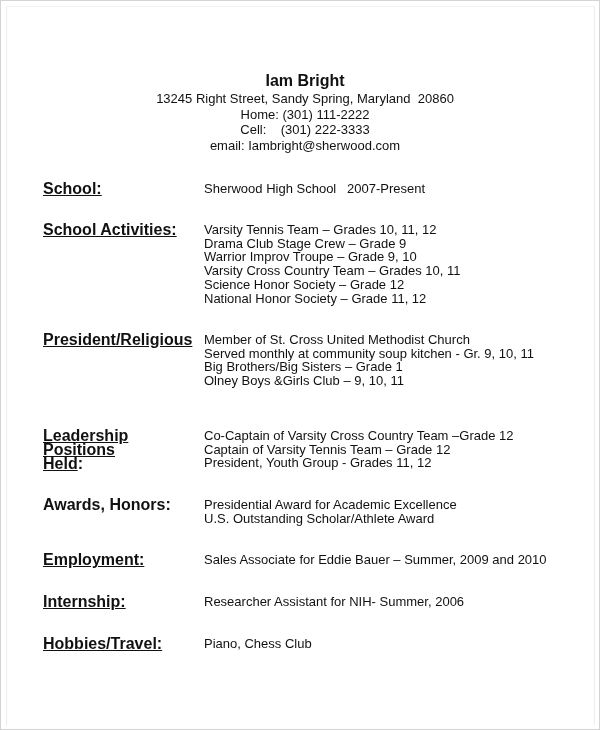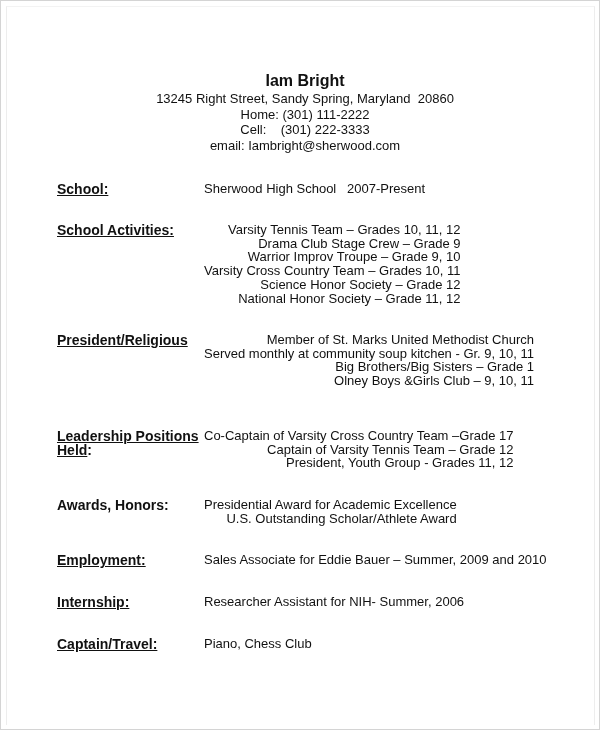--- a/index.html
+++ b/index.html
@@ -13,25 +13,25 @@
   }
   .inner {
     position: absolute; left: 5px; top: 5px; width: 587px; height: 718px;
     border-left: 1px solid #ededed; border-right: 1px solid #ededed; border-top: 1px solid #f3f3f3;
   }
   .header { position: absolute; top: 71px; left: 0; width: 610px; text-align: center; }
   .header .name { font-weight: bold; font-size: 16px; line-height: 20px; }
   .header .line { font-size: 13px; line-height: 15.5px; }
   .section { position: absolute; left: 43px; width: 540px; }
   .label {
-    position: absolute; left: 14px; top: 0; width: 158px;
-    font-size: 14px; font-weight: bold; line-height: 14px;
+    position: absolute; left: 0; top: 0; width: 158px;
+    font-size: 16px; font-weight: bold; line-height: 14px;
   }
   .label .u { text-decoration: underline; }
-  .items { position: absolute; left: 161px; top: 0; font-size: 13px; line-height: 13.7px; white-space: nowrap; text-align: right; }
+  .items { position: absolute; left: 161px; top: 0; font-size: 13px; line-height: 13.7px; white-space: nowrap; }
   .items div { margin: 0; }
   .items .bold { font-weight: bold; }
 </style>
 </head>
 <body>
 
 <div class="frame">
   <div class="inner"></div>
 </div>
 
@@ -60,34 +60,34 @@
     <div>Science Honor Society – Grade 12</div>
     <div>National Honor Society – Grade 11, 12</div>
   </div>
 </div>
 
 <div class="section" style="top:333px;">
   <div class="label">
     <div><span class="u">President/Religious</span></div>
   </div>
   <div class="items">
-    <div>Member of St. Marks United Methodist Church</div>
+    <div>Member of St. Cross United Methodist Church</div>
     <div>Served monthly at community soup kitchen - Gr. 9, 10, 11</div>
     <div>Big Brothers/Big Sisters – Grade 1</div>
     <div>Olney Boys &amp;Girls Club – 9, 10, 11</div>
   </div>
 </div>
 
 <div class="section" style="top:429px;">
   <div class="label">
     <div><span class="u">Leadership Positions</span></div>
     <div><span class="u">Held</span><span>:</span></div>
   </div>
   <div class="items">
-    <div>Co-Captain of Varsity Cross Country Team –Grade 17</div>
+    <div>Co-Captain of Varsity Cross Country Team –Grade 12</div>
     <div>Captain of Varsity Tennis Team – Grade 12</div>
     <div>President, Youth Group - Grades 11, 12</div>
   </div>
 </div>
 
 <div class="section" style="top:498px;">
   <div class="label"><span>Awards, Honors:</span></div>
   <div class="items">
     <div>Presidential Award for Academic Excellence</div>
     <div>U.S. Outstanding Scholar/Athlete Award</div>
@@ -102,17 +102,17 @@
 </div>
 
 <div class="section" style="top:595px;">
   <div class="label"><span class="u">Internship:</span></div>
   <div class="items">
     <div>Researcher Assistant for NIH- Summer, 2006</div>
   </div>
 </div>
 
 <div class="section" style="top:637px;">
-  <div class="label"><span class="u">Captain/Travel:</span></div>
+  <div class="label"><span class="u">Hobbies/Travel:</span></div>
   <div class="items">
     <div>Piano, Chess Club</div>
   </div>
 </div>
 
 </body></html>

